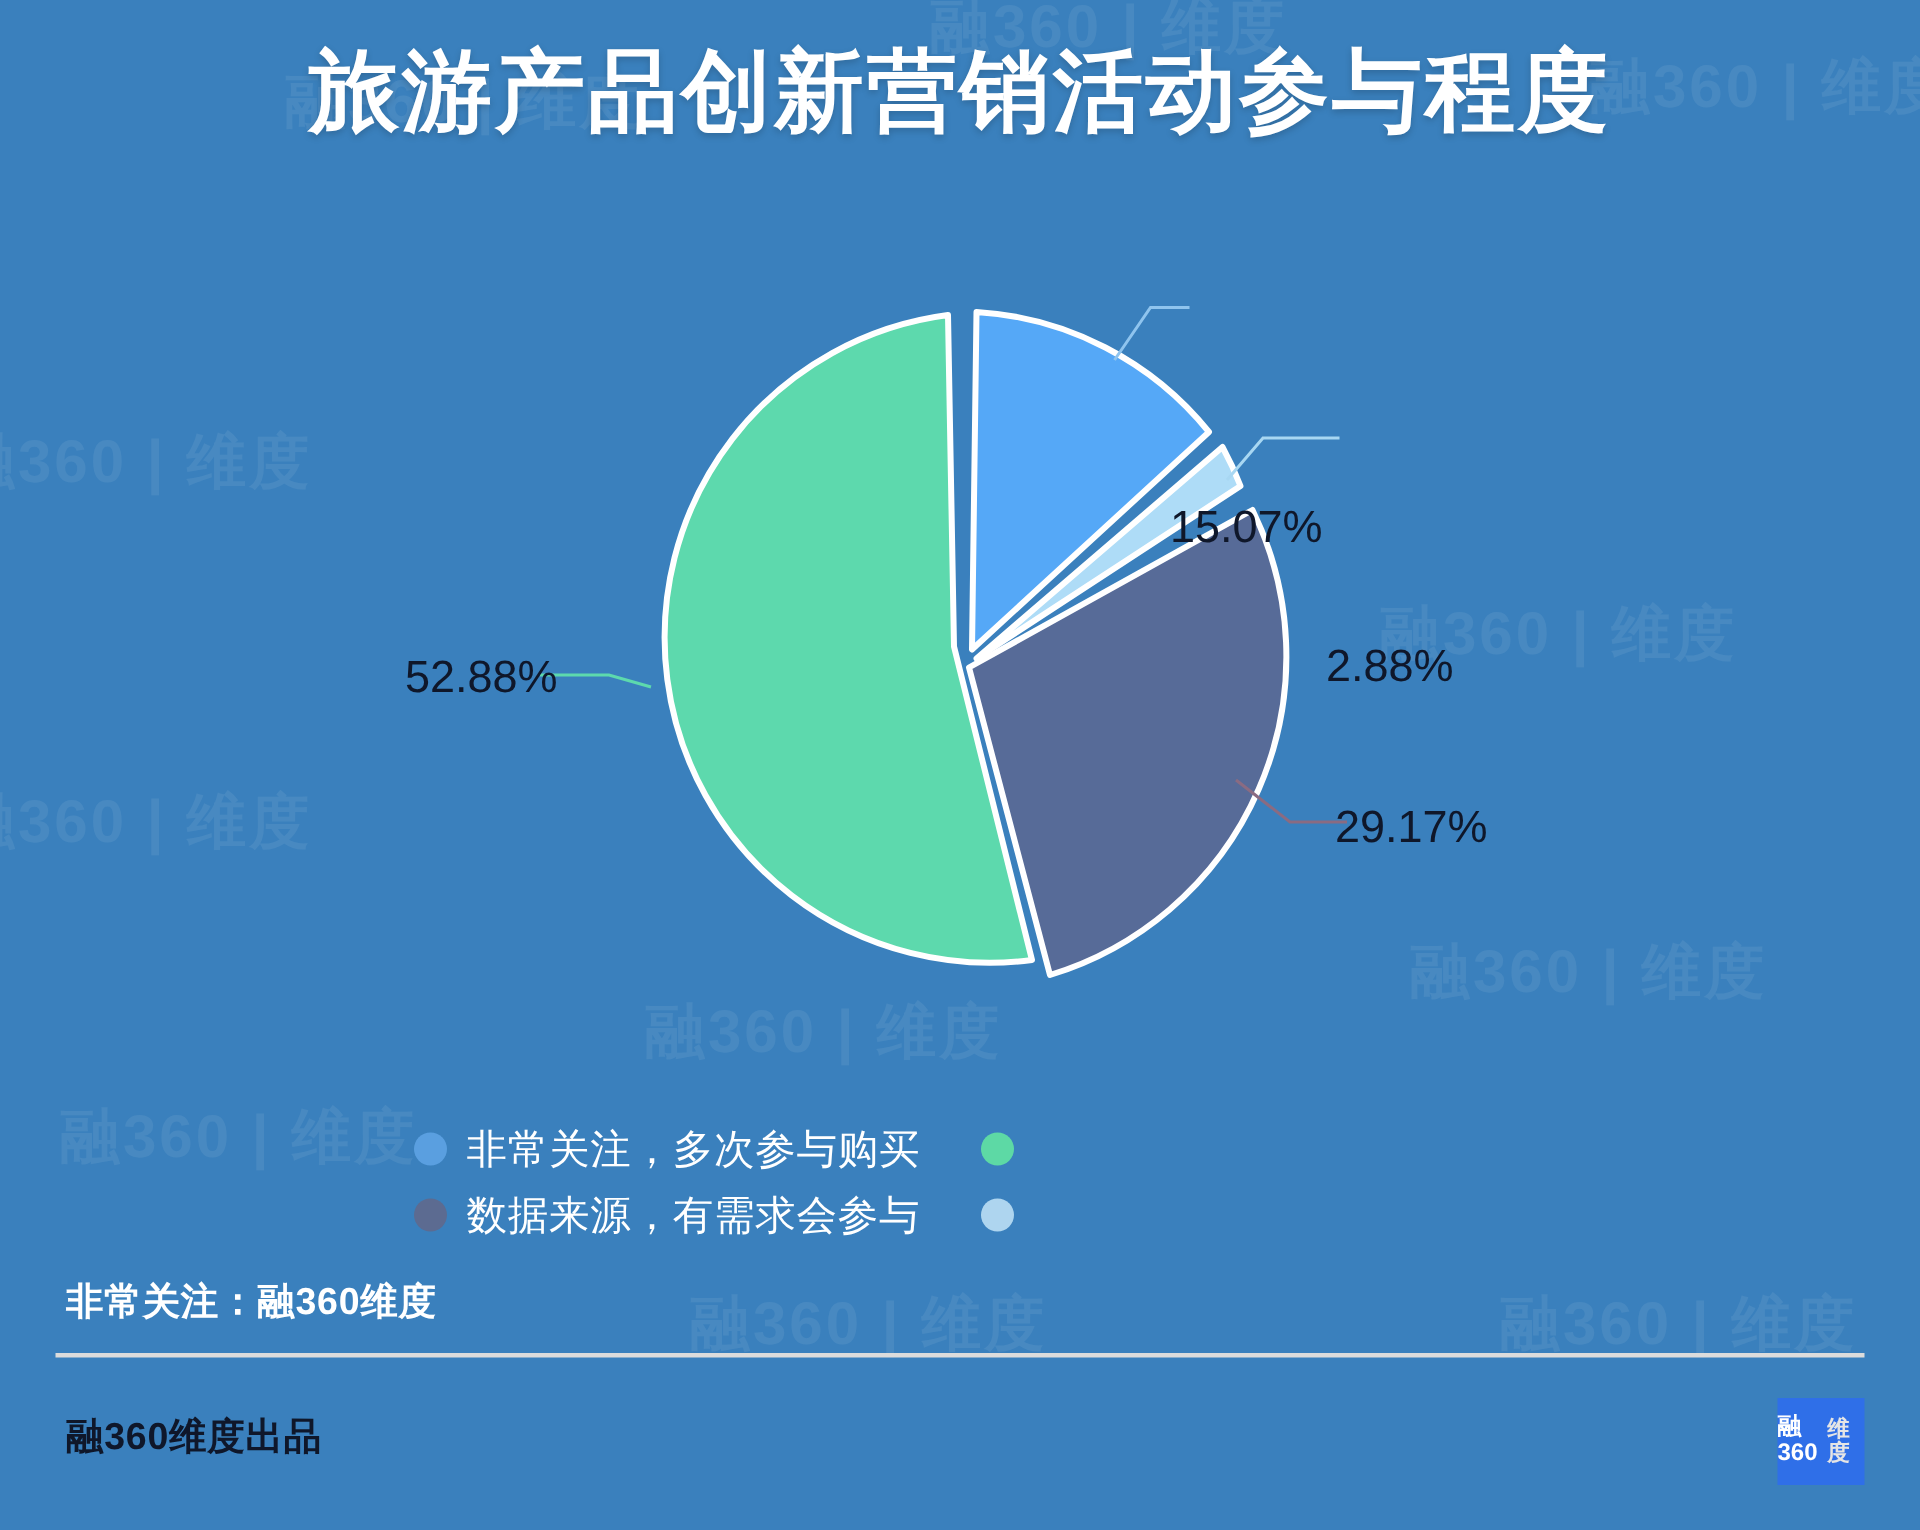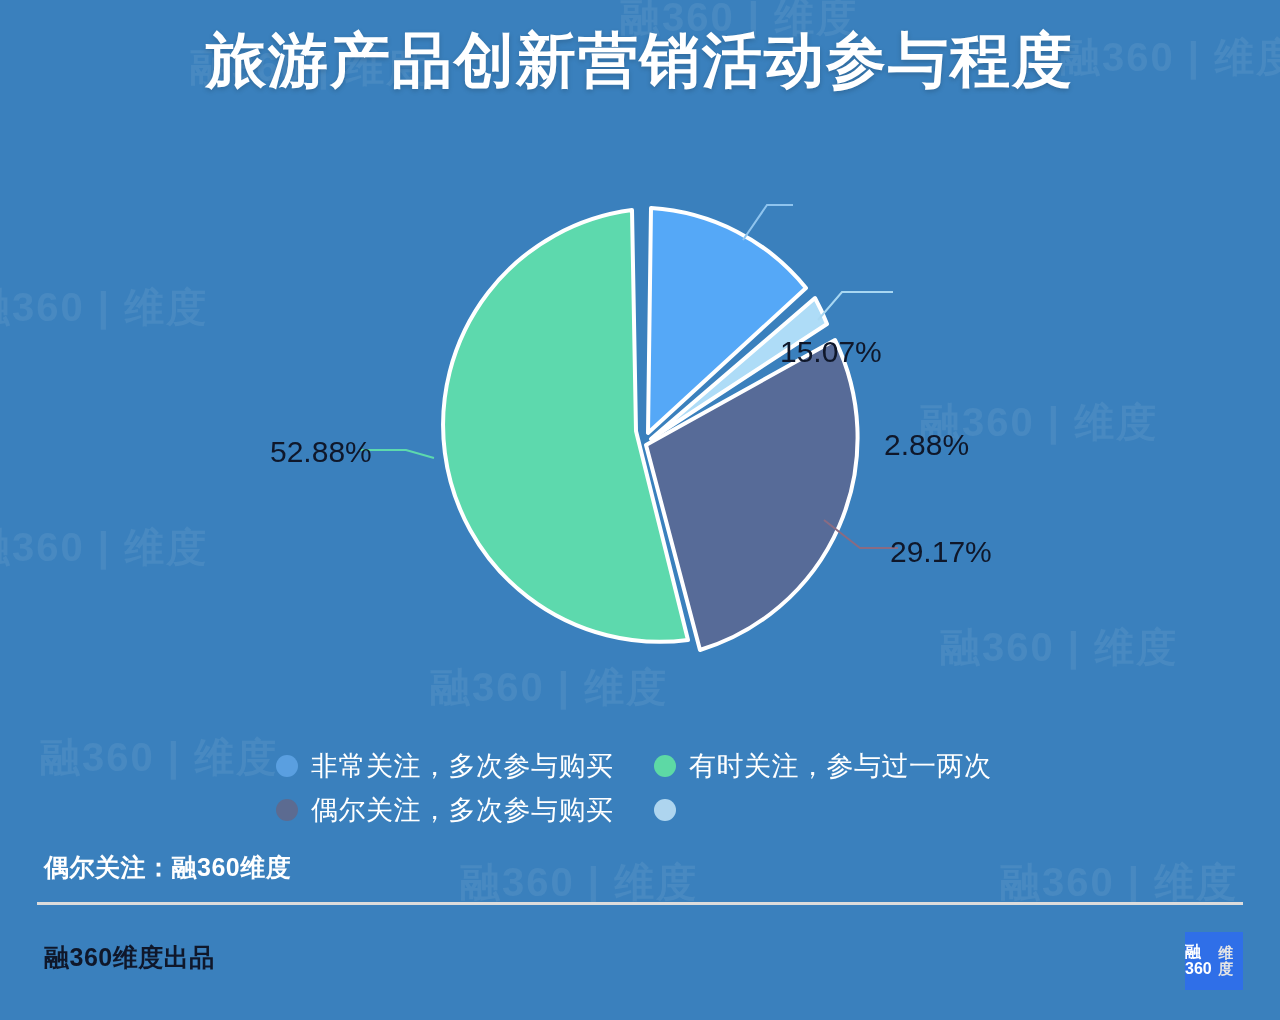--- a/index.html
+++ b/index.html
@@ -216,35 +216,34 @@
   </div>
 
   <div class="legend">
     <div class="legend-row">
       <div class="legend-item">
         <span class="legend-dot" style="background:#5a9fe0;"></span>
         <span class="legend-text">非常关注，多次参与购买</span>
       </div>
       <div class="legend-item">
         <span class="legend-dot" style="background:#5dd9a5;"></span>
-        <span class="legend-text">有时关注，参与过一两次</span>
       </div>
     </div>
     <div class="legend-row">
       <div class="legend-item">
         <span class="legend-dot" style="background:#5c6b91;"></span>
-        <span class="legend-text">偶尔关注，多次参与购买</span>
+        <span class="legend-text">数据来源，有需求会参与</span>
       </div>
       <div class="legend-item">
         <span class="legend-dot" style="background:#aed5ef;"></span>
       </div>
     </div>
   </div>
 
-  <div class="source">偶尔关注：融360维度</div>
+  <div class="source">非常关注：融360维度</div>
 
   <div class="divider"></div>
 
   <div class="footer-text">融360维度出品</div>
 
   <div class="logo">
     <span class="logo-top">融360</span>
     <span class="logo-bottom">维度</span>
   </div>
 

